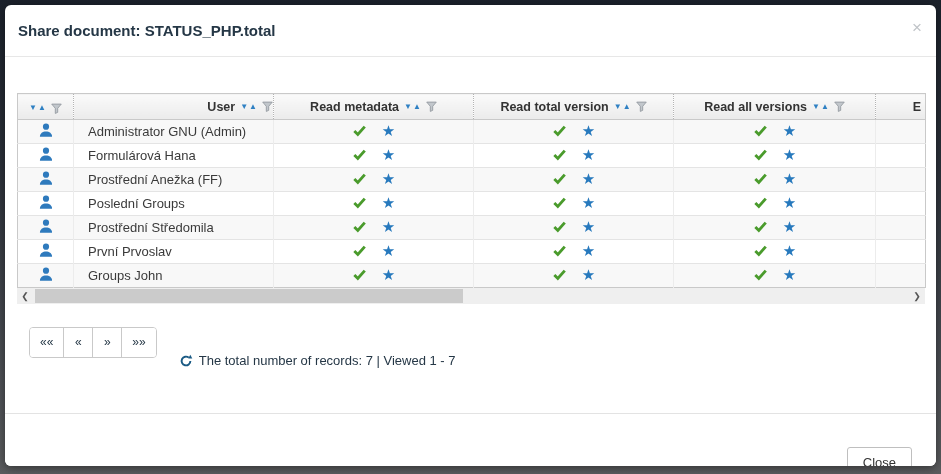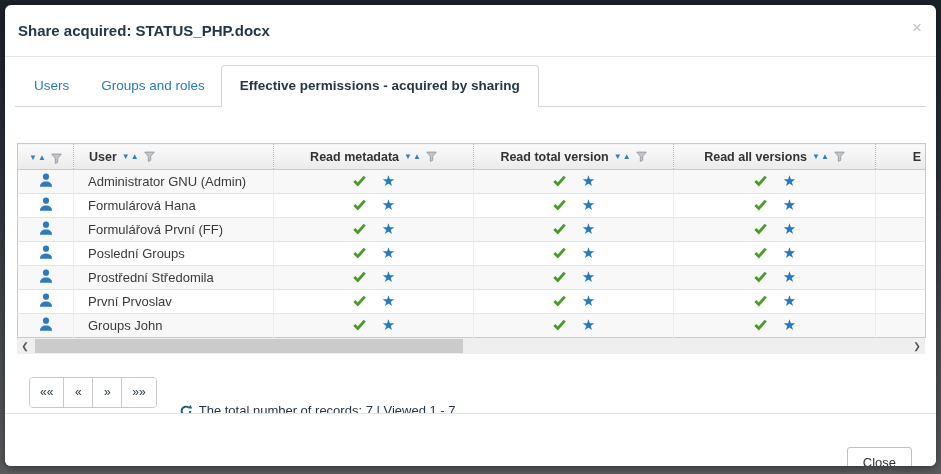--- a/index.html
+++ b/index.html
@@ -76,29 +76,24 @@
     font-size:13px; color:#333; background:#fff; border:1px solid #bfbfbf; border-radius:3px;
     font-family:"Liberation Sans", sans-serif; cursor:pointer;margin-top:20px; }
 </style>
 </head>
 <body>
 
 <div class="backdrop">
   <div class="modal">
 
     <div class="titlebar">
-      <span class="title">Share acquired: STATUS_PHP.docx</span>
+      <span class="title">Share document: STATUS_PHP.total</span>
       <span class="x-close">×</span>
     </div>
 
-    <div class="tabs">
-      <div class="tab">Users</div>
-      <div class="tab">Groups and roles</div>
-      <div class="tab active">Effective permissions - acquired by sharing</div>
-    </div>
 
     <div class="table-zone">
       <table class="grid">
         <colgroup>
           <col style="width:56px">
             <col style="width:200px">
             <col style="width:200px">
           <col style="width:200px">
             <col style="width:202px">
             <col style="width:50px">
@@ -109,21 +104,21 @@
               <span class="hdr-inner">
                 <span class="sortpair">
                     <span>▼</span>
                     <span>▲</span>
                   </span>
                 <svg class="funnel" width="11" height="11" viewBox="0 0 12 12">
                     <path d="M0.8 1.2h10.4L7.3 5.8v4.4L4.7 11.4V5.8z" fill="#c2c7cc" stroke="#8f959b" stroke-width="0.9"></path>
                   </svg>
               </span>
             </th>
-            <th style="text-align:left;padding-left:15px;">
+            <th style="text-align:right;padding-left:15px;">
               <span class="hdr-inner">
                 <span>User</span>
                 <span class="sortpair">
                     <span>▼</span>
                     <span>▲</span>
                   </span>
                 <svg class="funnel" width="11" height="11" viewBox="0 0 12 12">
                     <path d="M0.8 1.2h10.4L7.3 5.8v4.4L4.7 11.4V5.8z" fill="#c2c7cc" stroke="#8f959b" stroke-width="0.9"></path>
                   </svg>
               </span>
@@ -220,21 +215,21 @@
                   </svg>
                   <span class="star">★</span>
                 </span></td>
               <td></td>
             </tr>
             <tr class="row">
               <td class="c-icon"><svg width="16" height="16" viewBox="0 0 16 16" fill="#2e7abd">
                   <circle cx="8" cy="4.7" r="3.1"></circle>
                   <path d="M1.9 14.7c0-3.4 2.7-5.3 6.1-5.3s6.1 1.9 6.1 5.3z"></path>
                 </svg></td>
-              <td class="c-user"><span>Formulářová První (FF)</span></td>
+              <td class="c-user"><span>Prostřední Anežka (FF)</span></td>
               <td class="perm"><span class="perm-inner">
                   <svg width="15" height="15" viewBox="0 0 16 16">
                     <path d="M2.5 8.6 L6.2 12.2 L13.6 3.9" fill="none" stroke="#4a9b2c" stroke-width="3.1"></path>
                   </svg>
                   <span class="star">★</span>
                 </span></td>
               <td class="perm"><span class="perm-inner">
                   <svg width="15" height="15" viewBox="0 0 16 16">
                     <path d="M2.5 8.6 L6.2 12.2 L13.6 3.9" fill="none" stroke="#4a9b2c" stroke-width="3.1"></path>
                   </svg>

